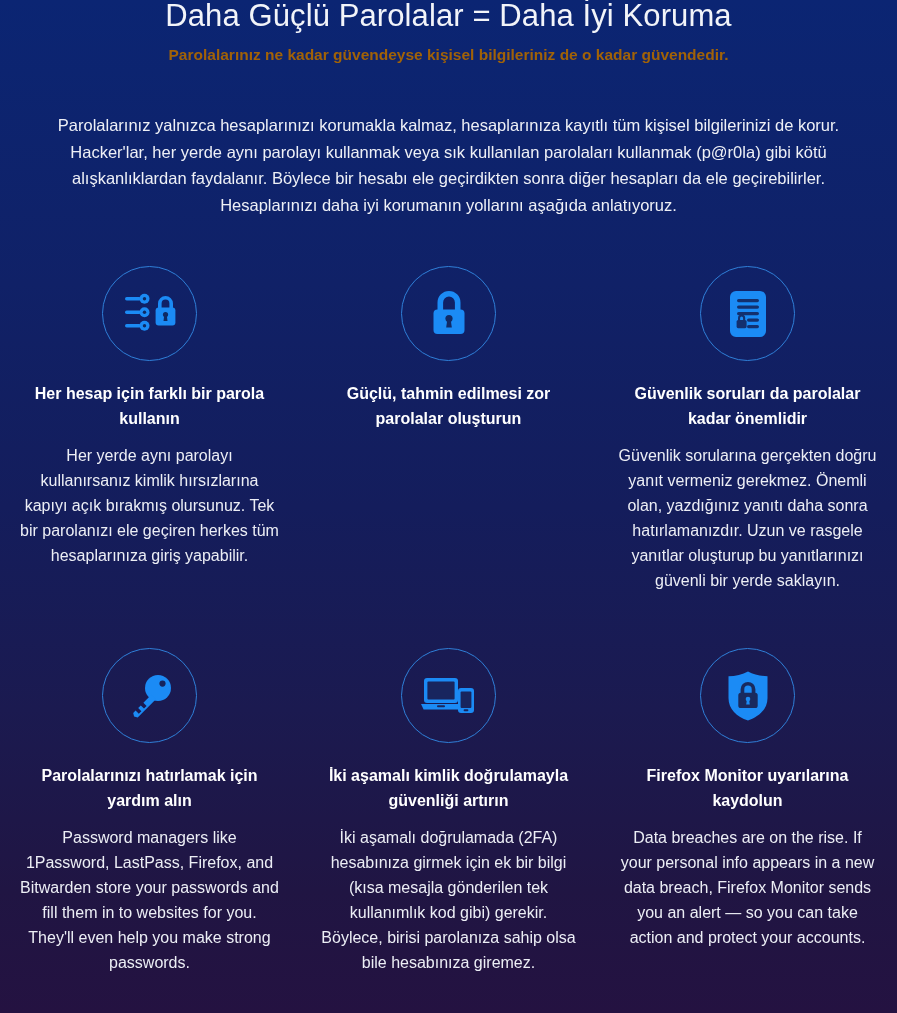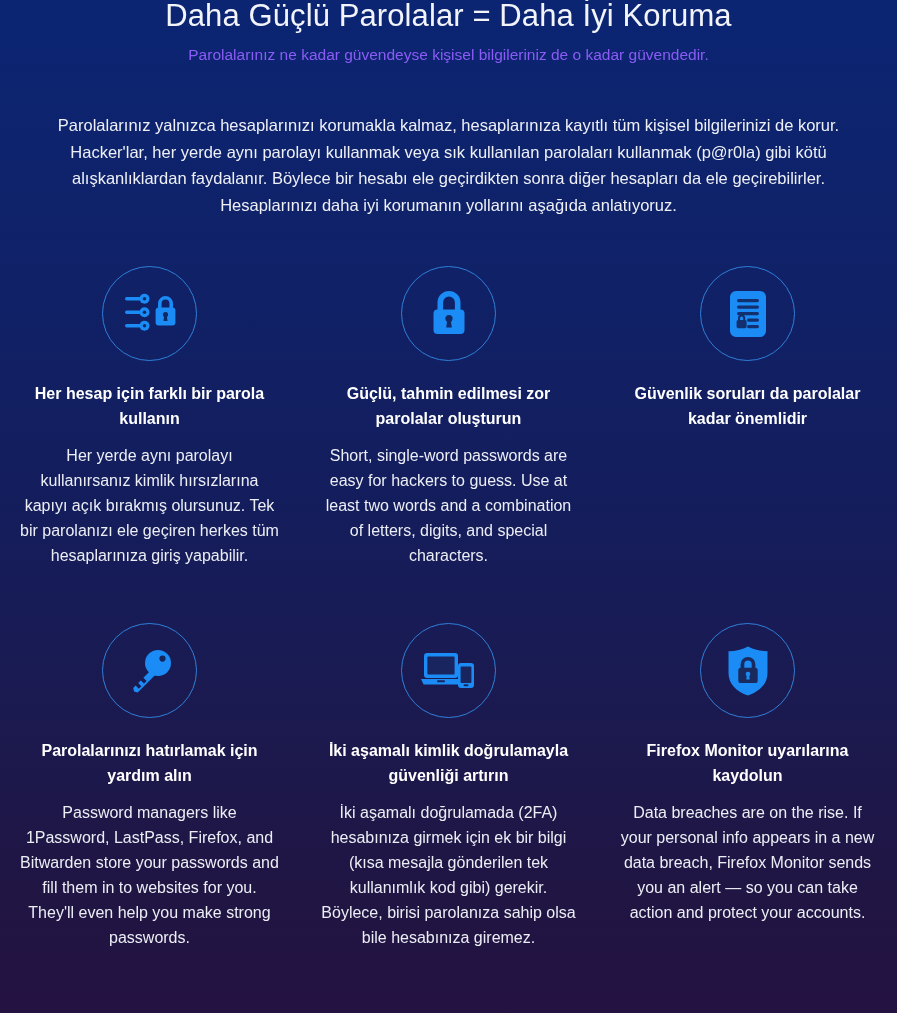--- a/index.html
+++ b/index.html
@@ -40,22 +40,22 @@
     line-height: 38px;
     font-weight: 400;
     letter-spacing: 0.1px;
     color: #f2f4f9;
     margin-top: -3px;
   }
 
   .hero-sub {
     font-size: 15.5px;
     line-height: 22px;
-    font-weight: 400;
-    color: #8b5cf6;
+    font-weight: 700;
+    color: #a16207;
     margin-top: 9px;
   }
 
   .hero-body {
     font-size: 16.5px;
     line-height: 26.5px;
     font-weight: 400;
     color: #eef0f6;
     max-width: 800px;
     margin: 46px auto 0 auto;
@@ -158,41 +158,41 @@
             <g fill="#1b8bf5">
               <path d="M10.5 21V13.5a11.5 11.5 0 0 1 23 0V21h-5.6v-7.5a5.9 5.9 0 0 0-11.8 0V21z"></path>
               <rect x="6.5" y="20.5" width="31" height="24.5" rx="4"></rect>
               <circle cx="22" cy="29.5" r="3.6" fill="#112a66"></circle>
               <path d="M20.3 30.2h3.4l1.1 8.2h-5.6z" fill="#112a66"></path>
             </g>
           </svg>
         </div>
       </div>
       <h3 class="cell-title">Güçlü, tahmin edilmesi zor parolalar oluşturun</h3>
-      <p class="cell-body">Short, single-word passwords are easy for hackers to guess. Use at least two words and a combination of letters, digits, and special characters.</p>
     </div>
 
     <div class="cell">
       <div class="icon-wrap">
         <div class="icon-circle">
           <svg width="42" height="50" viewBox="0 0 42 50" fill="none">
             <rect x="3" y="2" width="36" height="46" rx="6" fill="#1b8bf5"></rect>
             <g fill="#13306e">
               <rect x="10" y="10" width="22" height="3.2" rx="1.6"></rect>
               <rect x="10" y="16.5" width="22" height="3.2" rx="1.6"></rect>
               <rect x="10" y="23" width="22" height="3.2" rx="1.6"></rect>
               <rect x="20" y="29.5" width="12" height="3.2" rx="1.6"></rect>
               <rect x="20" y="36" width="12" height="3.2" rx="1.6"></rect>
               <path d="M11 31.5V29a3.6 3.6 0 0 1 7.2 0v2.5h-2.1V29a1.5 1.5 0 0 0-3 0v2.5z"></path>
               <rect x="9.6" y="31" width="10" height="8.2" rx="1.6"></rect>
             </g>
           </svg>
         </div>
       </div>
       <h3 class="cell-title">Güvenlik soruları da parolalar kadar önemlidir</h3>
+      <p class="cell-body">Güvenlik sorularına gerçekten doğru yanıt vermeniz gerekmez. Önemli olan, yazdığınız yanıtı daha sonra hatırlamanızdır. Uzun ve rasgele yanıtlar oluşturup bu yanıtlarınızı güvenli bir yerde saklayın.</p>
     </div>
 
     <div class="cell row2">
       <div class="icon-wrap">
         <div class="icon-circle">
           <svg width="50" height="50" viewBox="0 0 50 50" fill="none">
             <g fill="#1b8bf5">
               <circle cx="33" cy="17" r="13"></circle>
               <path d="M26.3 23.7l4.6 4.6-18.2 18.2-3.6-.9-.9-3.6 2.4-2.4 3.2 3.2 2.6-2.6-3.2-3.2 2.6-2.6 3.2 3.2 2.6-2.6-3.2-3.2z"></path>
             </g>

